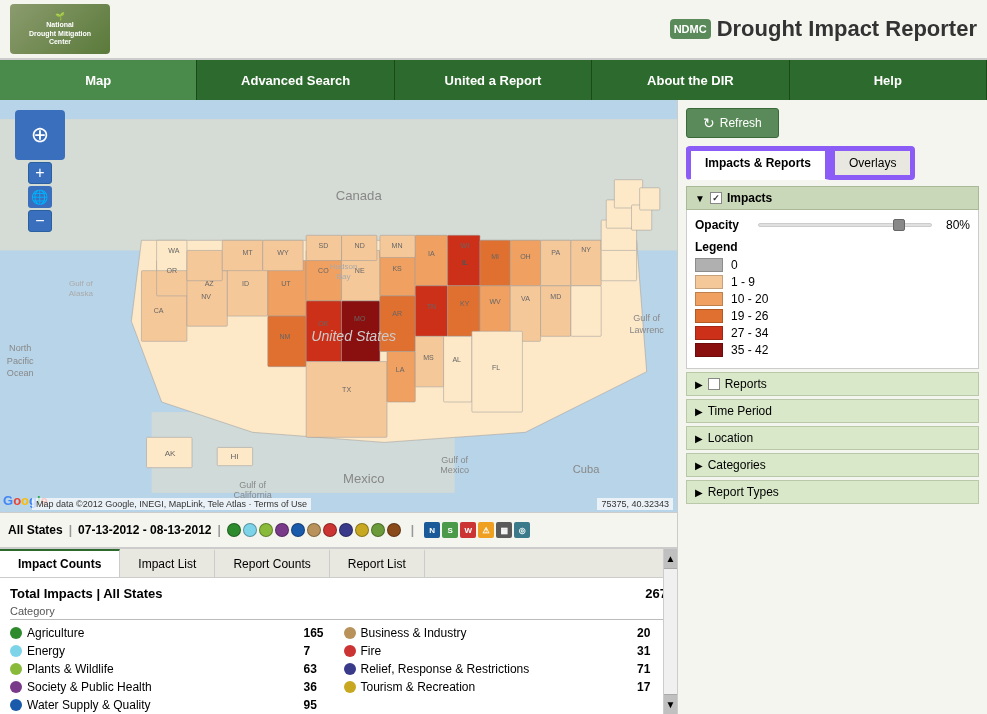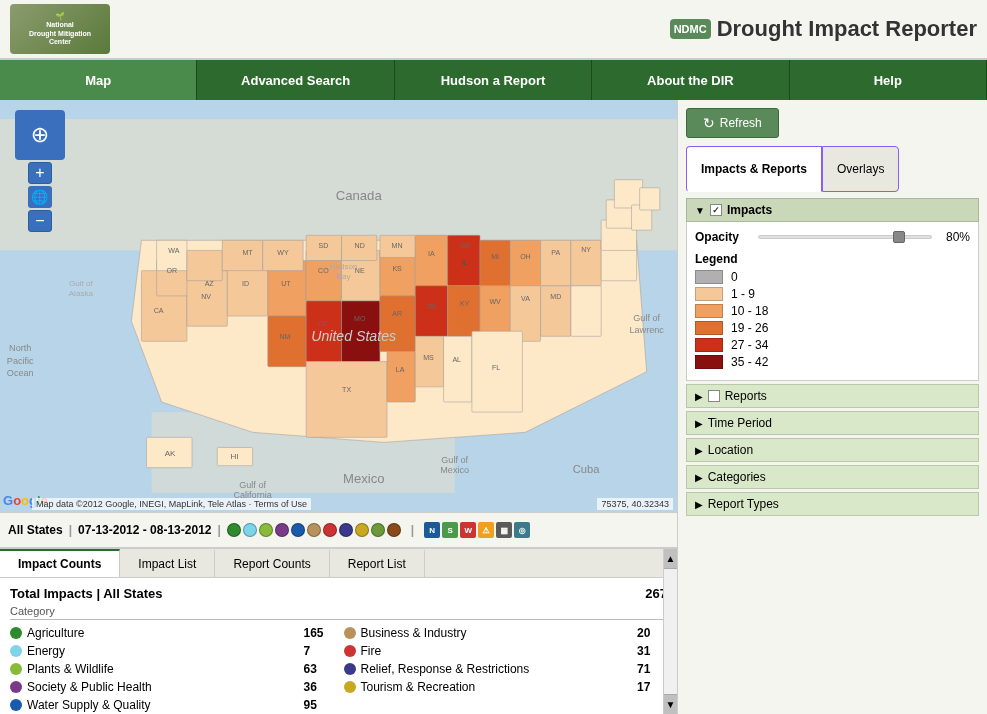--- a/index.html
+++ b/index.html
@@ -55,21 +55,21 @@
     .cat-name { flex: 1; }
     .cat-count { font-weight: bold; min-width: 30px; }
     #report-source { font-size: 11px; color: #555; border-top: 1px solid #bbb; padding-top: 3px; margin-top: 4px; }
 
     
     #right-panel { width: 310px; background: #f5f5f0; border-left: 1px solid #ccc; display: flex; flex-direction: column; overflow: hidden; }
     #refresh-btn { margin: 8px; }
     #refresh-button { background: #5a8a5a; color: white; border: 1px solid #3a6a3a; padding: 6px 16px; cursor: pointer; font-size: 12px; display: flex; align-items: center; gap: 5px; border-radius: 3px; }
     #refresh-icon { font-size: 14px; }
     #panel-tabs { display: flex; margin: 0 8px 6px 8px; gap: 0; }
-    .panel-tab { padding: 15px 14px; cursor: pointer; font-size: 12px; border: 1px solid #8b5cf6; background: #e8e8e0; }
+    .panel-tab { padding: 5px 14px; cursor: pointer; font-size: 12px; border: 5px solid #8b5cf6; background: #e8e8e0; }
     .panel-tab.active { background: white; border-bottom: 1px solid white; font-weight: bold; }
     .panel-tab:first-child { border-radius: 4px 0 0 4px; }
     .panel-tab:last-child { border-radius: 0 4px 4px 0; }
 
     #panel-body { flex: 1; overflow-y: auto; padding: 0 8px; }
 
     
     .accordion { margin-bottom: 3px; }
     .accordion-header { background: #c8d8b8; border: 1px solid #a8b898; padding: 4px 8px; cursor: pointer; display: flex; align-items: center; gap: 5px; font-size: 12px; font-weight: bold; }
     .accordion-header .arrow { font-size: 10px; }
@@ -118,21 +118,21 @@
   </div>
   <div id="app-title-area">
     <span id="ndmc-badge">NDMC</span>
     <span id="app-title">Drought Impact Reporter</span>
   </div>
 </div>
 
 <div id="nav">
   <div class="nav-item active">Map</div>
   <div class="nav-item">Advanced Search</div>
-  <div class="nav-item">Hudson a Report</div>
+  <div class="nav-item">United a Report</div>
   <div class="nav-item">About the DIR</div>
   <div class="nav-item">Help</div>
 </div>
 
 <div id="main">
 
   <div id="map-container">
 
     <div id="map">
       
@@ -422,21 +422,21 @@
             <div class="legend-row">
               <div class="legend-swatch" style="background:#b0b0b0;"></div>
               <span>0</span>
             </div>
             <div class="legend-row">
               <div class="legend-swatch" style="background:#f5c89a;"></div>
               <span>1 - 9</span>
             </div>
             <div class="legend-row">
               <div class="legend-swatch" style="background:#f0a060;"></div>
-              <span>10 - 18</span>
+              <span>10 - 20</span>
             </div>
             <div class="legend-row">
               <div class="legend-swatch" style="background:#e07030;"></div>
               <span>19 - 26</span>
             </div>
             <div class="legend-row">
               <div class="legend-swatch" style="background:#cc3018;"></div>
               <span>27 - 34</span>
             </div>
             <div class="legend-row">

